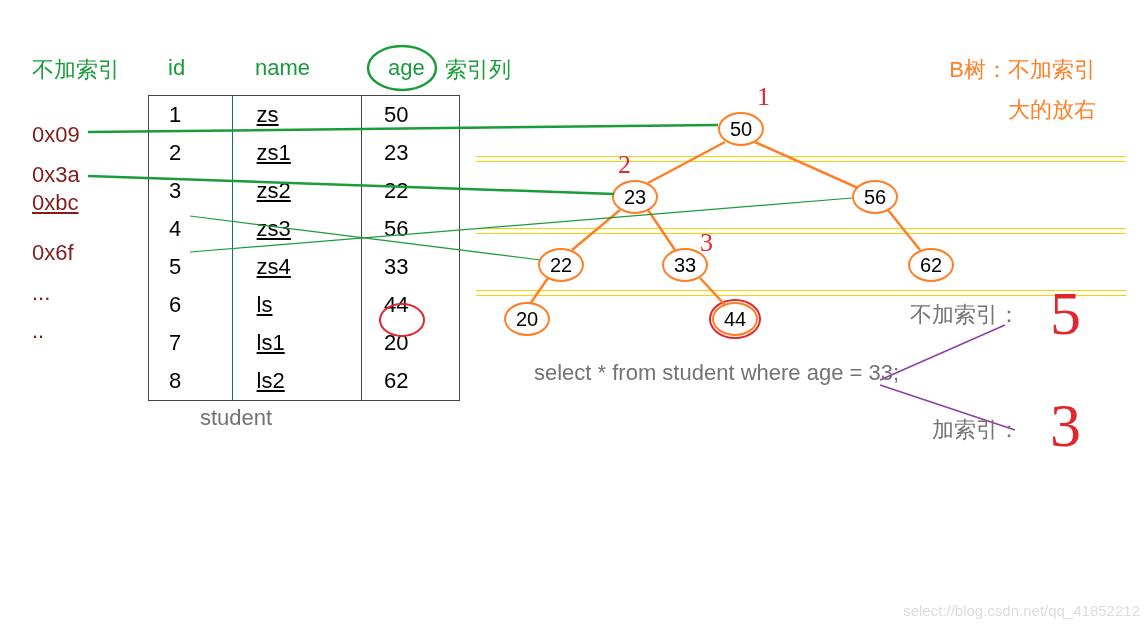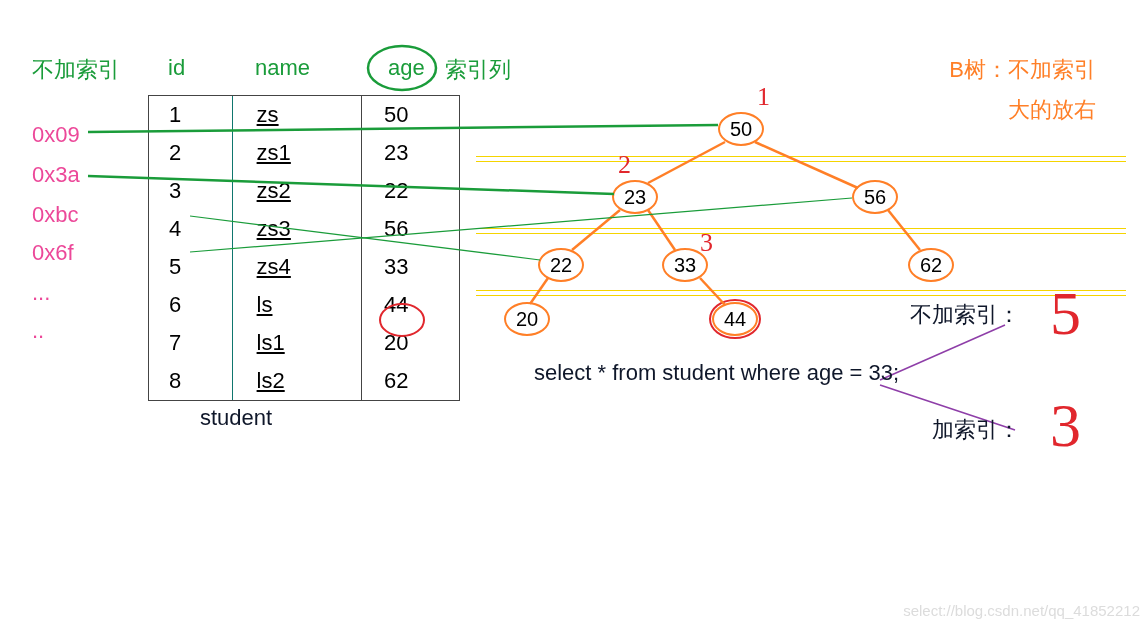--- a/index.html
+++ b/index.html
@@ -6,21 +6,21 @@
     margin: 0;
     padding: 0;
     width: 1146px;
     height: 625px;
     font-family: "Microsoft YaHei", Arial, sans-serif;
     background: #fff;
     position: relative;
     overflow: hidden;
   }
   .orange { color: #ff7f27; }
-  .purple { color: #0f172a; }
+  .purple { color: #737373; }
   .red-hand { color: #e1272d; font-family: "Segoe Script", "Comic Sans MS", cursive; }
   .abs { position: absolute; }
 
   
   .table-wrap {
     position: absolute;
     left: 148px;
     top: 95px;
     width: 310px;
     border: 1px solid #444;
@@ -29,21 +29,21 @@
   .table-wrap .row {
     display: flex;
     height: 38px;
     align-items: center;
   }
   .table-wrap .c-id { width: 75px; padding-left: 20px; }
   .table-wrap .c-name { width: 125px; border-left: 1px solid #0f766e; border-right: 1px solid #444; padding-left: 24px; height: 100%; display:flex; align-items:center;text-decoration:underline;}
   .table-wrap .c-age { width: 90px; padding-left: 22px; }
 
   .hdr { position: absolute; top: 55px; font-size: 22px; color: #1a9c3a; }
-  .addr { position: absolute; left: 32px; font-size: 22px; color: #ec4899; }
+  .addr { position: absolute; left: 32px; font-size: 22px; color: #7f1d1d; }
 
   
   .node {
     position: absolute;
     border: 2.5px solid #ff7f27;
     border-radius: 50% / 50%;
     width: 42px;
     height: 30px;
     display: flex;
     align-items: center;
@@ -77,21 +77,21 @@
 <div class="hdr" style="left:255px;">name</div>
 <div class="hdr" style="left:388px;">age</div>
 <div class="hdr" style="left:445px;">索引列</div>
 
 <svg class="overlay">
   <ellipse cx="402" cy="68" rx="34" ry="22" fill="none" stroke="#1a9c3a" stroke-width="2.5"></ellipse>
 </svg>
 
 <div class="addr" style="top:122px;">0x09</div>
 <div class="addr" style="top:162px;">0x3a</div>
-<div class="addr" style="top:202px;">0xbc</div>
+<div class="addr" style="top:190px;text-decoration:underline;">0xbc</div>
 <div class="addr" style="top:240px;">0x6f</div>
 <div class="addr" style="top:280px;">...</div>
 <div class="addr" style="top:318px;">..</div>
 
 <div class="table-wrap">
   <div class="row">
     <div class="c-id">1</div>
     <div class="c-name">zs</div>
     <div class="c-age">50</div>
   </div>

